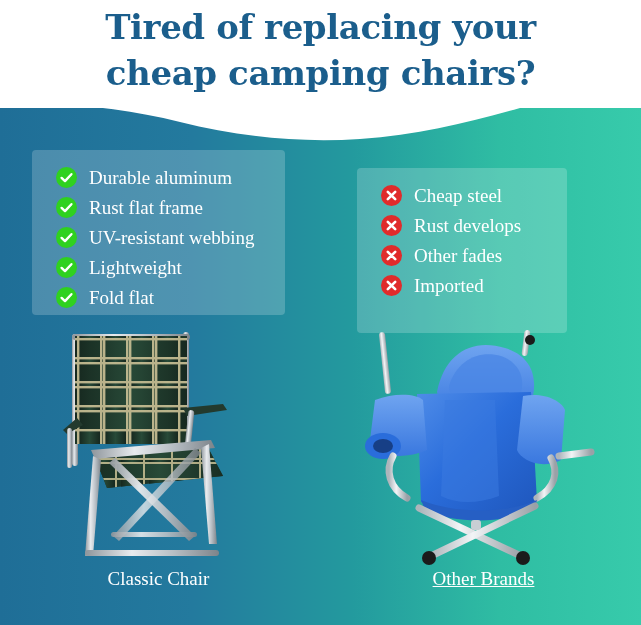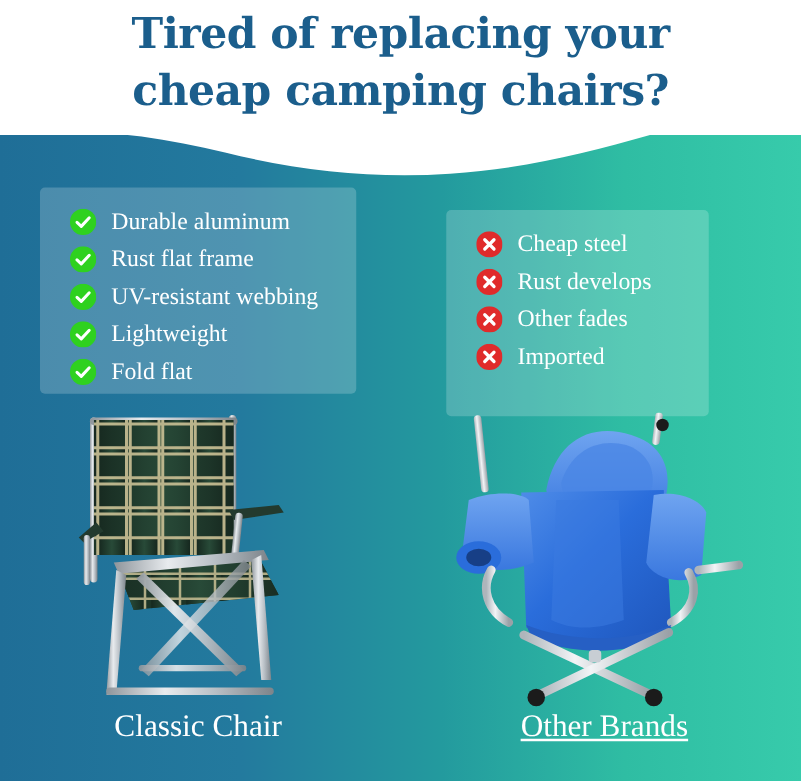--- a/index.html
+++ b/index.html
@@ -98,21 +98,21 @@
     z-index: 8;
   }
   .product-left  { left: 55px;  top: 330px; width: 232px; height: 240px; }
   .product-right { left: 345px; top: 330px; width: 255px; height: 240px; }
 
   .caption {
     position: absolute;
     z-index: 10;
     color: #ffffff;
     font-family: "Liberation Serif", "DejaVu Serif", serif;
-    font-size: 25px;
+    font-size: 19px;
     text-align: center;
   }
   .caption-left  { left: 32px;  top: 568px; width: 253px; }
   .caption-right { left: 357px; top: 568px; width: 253px; text-decoration: underline; }
 </style>
 </head>
 <body>
 
 <div id="infographic">
 

